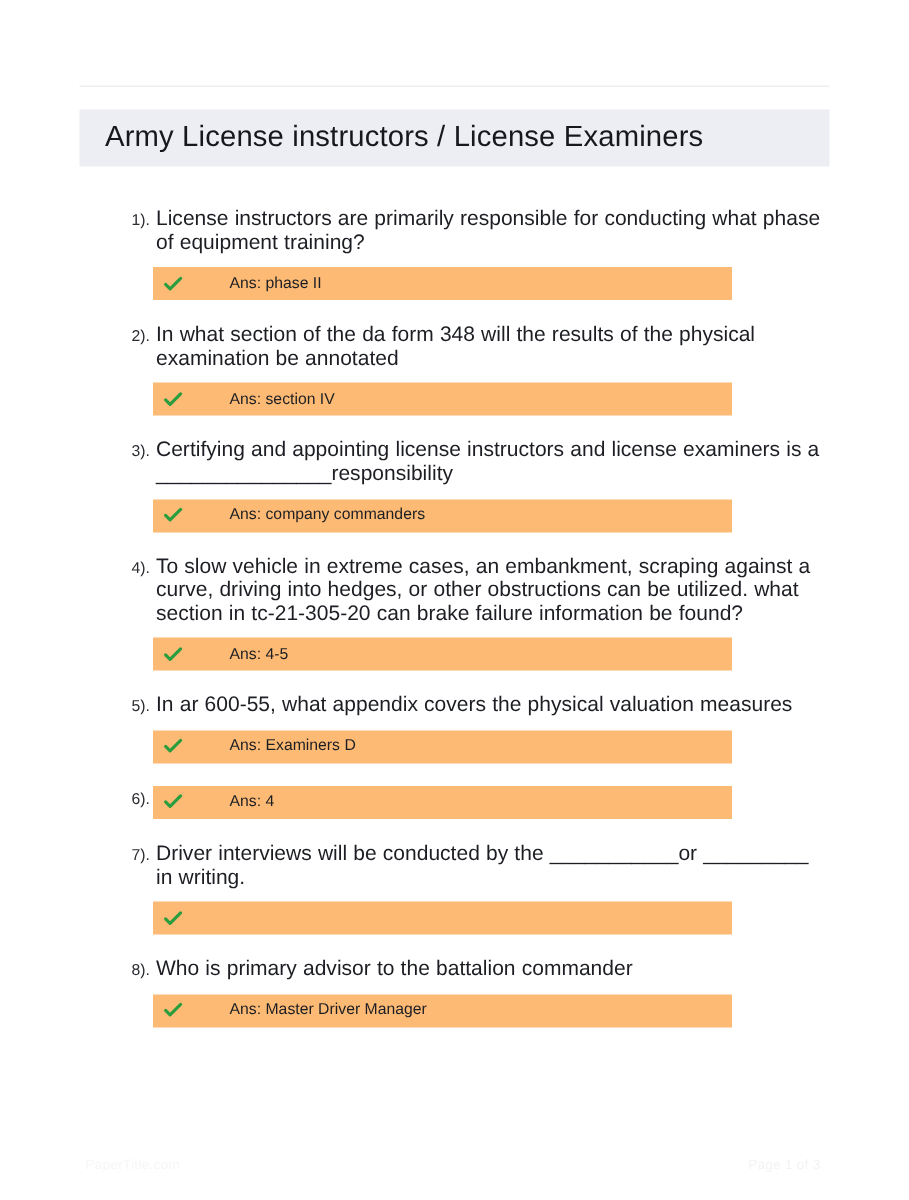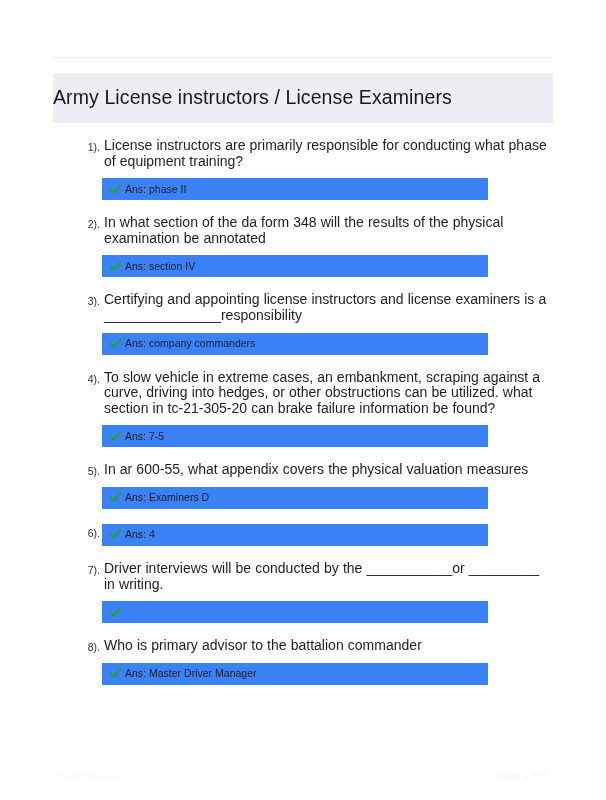--- a/index.html
+++ b/index.html
@@ -42,25 +42,26 @@
     height: 1px;
     background: #edeef2;
   }
 
   
   .title-band {
     position: absolute;
     left: 53px;
     top: 73px;
     width: 500px;
-    height: 50px;
+    height: 38px;
     background: #eceef3;
     display: flex;
     align-items: center;
     box-sizing: border-box;
+    padding-left: 17px;
   }
   .doc-title {
     font-size: 19.5px;
     font-weight: 400;
     color: #16181c;
     letter-spacing: 0.1px;
     line-height: 1.2;
     white-space: nowrap;
   }
 
@@ -94,28 +95,29 @@
   .q-text {
     font-size: 14px;
     color: #1c1e23;
     line-height: 15.6px;
     letter-spacing: 0.01px;
     margin: 0 0 9px 0;
     word-spacing: 0.2px;
   }
 
   .ans-box {
-    background: #3b82f6;
+    background: #fdba74;
     height: 22px;
     display: flex;
     align-items: center;
     padding-left: 7px;
     box-sizing: border-box;
     margin-left: -2px;
     width: 386px;
+    gap: 28px;
   }
   .check-icon {
     display: inline-block;
     width: 13px;
     height: 13px;
     margin-right: 3px;
     flex: none;
     position: relative;
     top: 0px;
   }
@@ -207,21 +209,21 @@
 
     <div class="qa-block">
       <div class="q-number">4).</div>
       <p class="q-text">To slow vehicle in extreme cases, an embankment, scraping against a curve, driving into hedges, or other obstructions can be utilized. what section in tc-21-305-20 can brake failure information be found?</p>
       <div class="ans-box">
         <span class="check-icon">
           <svg width="13" height="13" viewBox="0 0 13 13">
               <path d="M1.4 6.6 L4.4 9.6 L11.4 2.6" stroke="#2a9d3f" stroke-width="2.1" fill="none" stroke-linecap="round" stroke-linejoin="round"></path>
             </svg>
         </span>
-        <span class="ans-text">Ans: 7-5</span>
+        <span class="ans-text">Ans: 4-5</span>
       </div>
     </div>
 
     <div class="qa-block">
       <div class="q-number">5).</div>
       <p class="q-text">In ar 600-55, what appendix covers the physical valuation measures</p>
       <div class="ans-box">
         <span class="check-icon">
           <svg width="13" height="13" viewBox="0 0 13 13">
               <path d="M1.4 6.6 L4.4 9.6 L11.4 2.6" stroke="#2a9d3f" stroke-width="2.1" fill="none" stroke-linecap="round" stroke-linejoin="round"></path>

